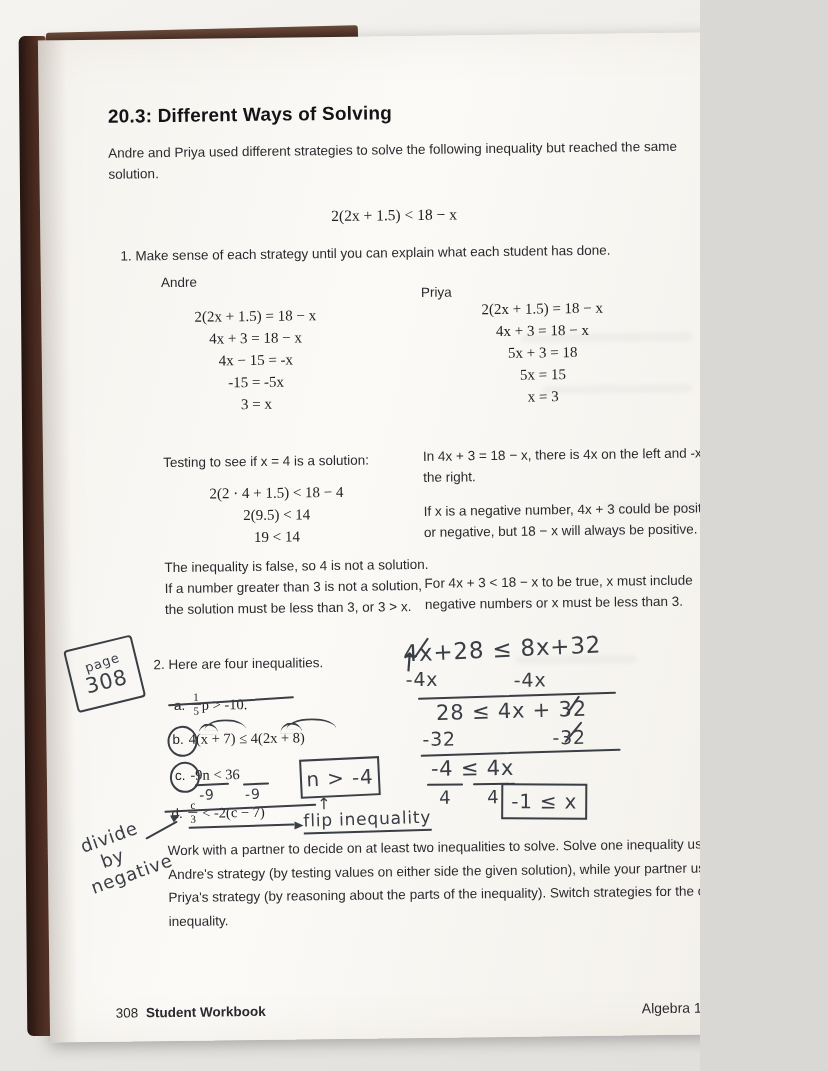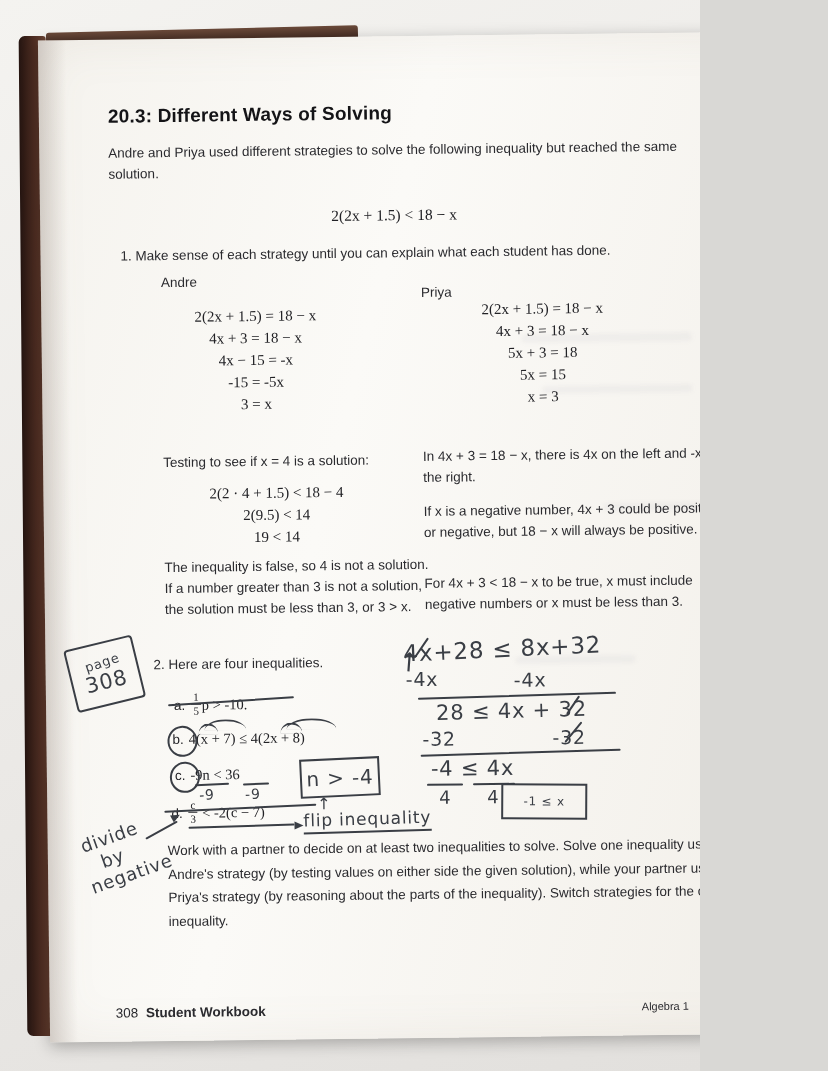--- a/index.html
+++ b/index.html
@@ -139,21 +139,21 @@
     <div class="hw" style="left:376px;top:692px;font-size:19px;">-32</div>
     <div class="hw" style="left:506px;top:692px;font-size:19px;">-32</div>
     <div class="stroke" style="left:514px;top:697px;width:26px;transform:rotate(-50deg);"></div>
     <div class="stroke" style="left:374px;top:717px;width:200px;transform:rotate(-1deg);"></div>
     <div class="hw" style="left:384px;top:721px;font-size:21px;">-4 ≤ 4x</div>
     <div class="stroke" style="left:380px;top:748px;width:36px;"></div>
     <div class="stroke" style="left:426px;top:748px;width:42px;"></div>
     <div class="hw" style="left:392px;top:751px;font-size:18px;">4</div>
     <div class="hw" style="left:440px;top:751px;font-size:18px;">4</div>
     <div class="boxed" style="left:454px;top:749px;width:82px;height:32px;transform:rotate(1deg);">
-      <span class="hw" style="position:static;font-size:12px;">-1 ≤ x</span>
+      <span class="hw" style="position:static;font-size:20px;">-1 ≤ x</span>
     </div>
 
     <div class="boxed" style="left:253px;top:721px;width:76px;height:35px;transform:rotate(-2deg);">
       <span class="hw" style="position:static;font-size:20px;">n &gt; -4</span>
     </div>
     <div class="hw" style="left:270px;top:757px;font-size:16px;">↑</div>
     <div class="hw" style="left:256px;top:772px;font-size:17px;border-bottom:2px solid #3a3e45;padding-bottom:2px;transform:rotate(-1deg);">flip inequality</div>
 
     <div class="boxed" style="left:24px;top:602px;width:66px;height:60px;transform:rotate(-13deg);border-radius:4px;">
       <div class="pagenote-inner">
@@ -168,19 +168,19 @@
       <div class="hw" style="position:static;font-size:18px;display:block;margin-left:-4px;">negative</div>
     </div>
     <div class="stroke" style="left:96px;top:790px;width:36px;transform:rotate(-28deg);"></div>
     <div class="ah" style="left:124px;top:774px;transform:rotate(-28deg);"></div>
 
     <div class="abs body-text" style="left:120px;top:800px;width:576px;line-height:1.75;">Work with a partner to decide on at least two inequalities to solve. Solve one inequality using Andre's strategy (by testing values on either side the given solution), while your partner uses Priya's strategy (by reasoning about the parts of the inequality). Switch strategies for the other inequality.</div>
 
     <div class="abs footer-text" style="left:66px;top:966px;">
       <span>308</span>&nbsp;&nbsp;<span class="bold">Student Workbook</span>
     </div>
-    <div class="abs footer-text" style="left:592px;top:967px;font-size:11px;">Algebra 1</div>
+    <div class="abs footer-text" style="left:592px;top:967px;font-size:14px;">Algebra 1</div>
     <div class="abs" style="left:654px;top:958px;">
       <span class="logo-im">iM</span><span class="logo-kh">KH</span>
     </div>
 
   </div>
 </div>
 
 </body></html>

